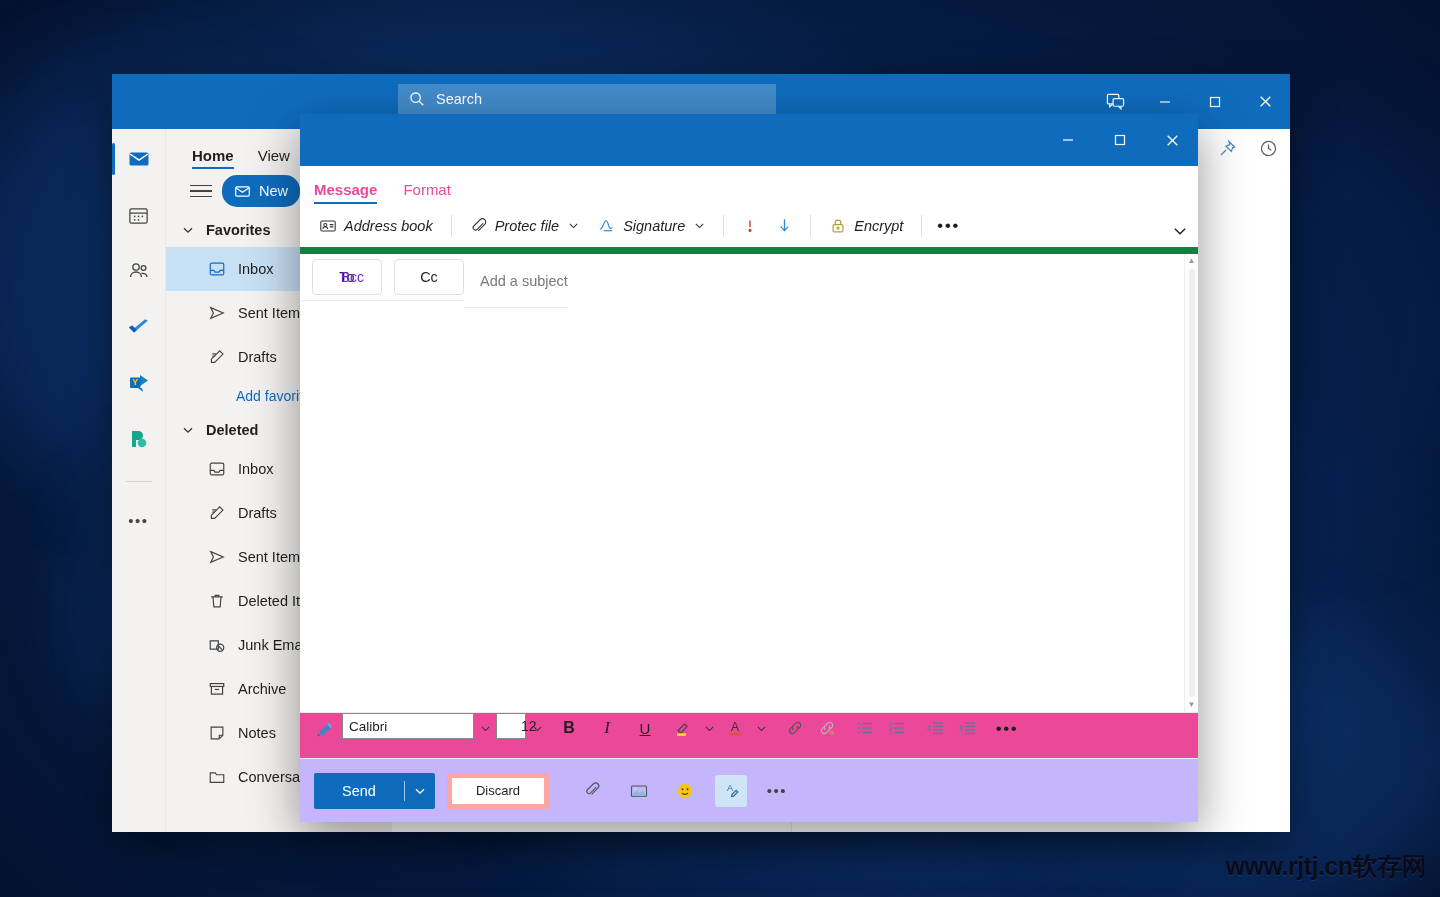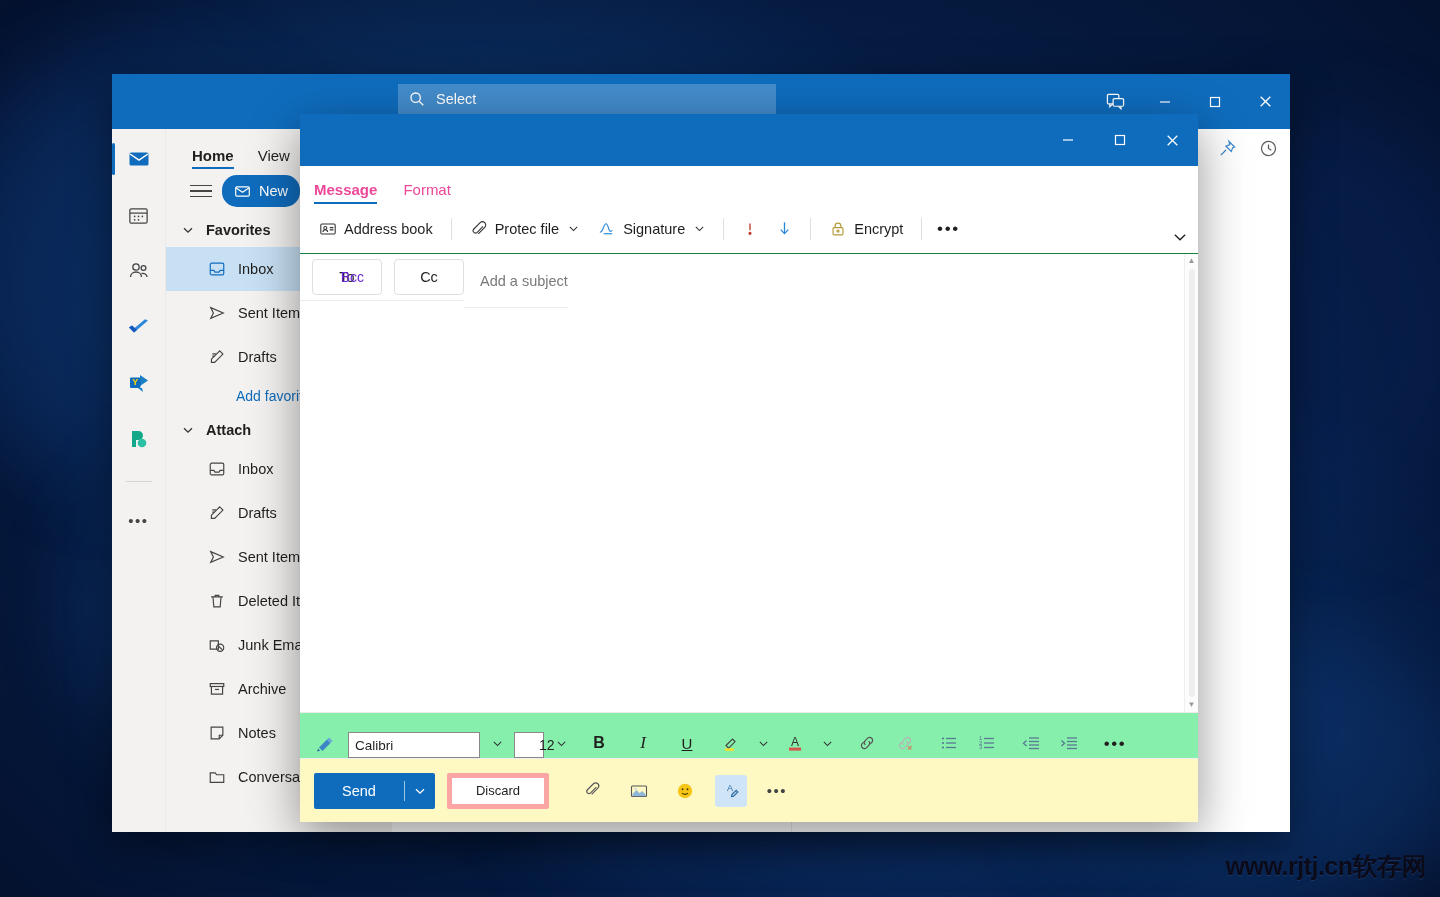--- a/index.html
+++ b/index.html
@@ -220,22 +220,23 @@
   }
   .cw-tab.active { font-weight: 600; }
   .cw-tab.active::after {
     content: ""; position: absolute; left: 0; right: 0; bottom: 0;
     height: 2.5px; background: #0f6cbd;
   }
   .cw-toolbar {
     height: 50px; background: #ffffff;
     display: flex; align-items: center;
     padding-left: 10px;
-    border-bottom: 1px solid #15803d;
+    border-bottom: 7px solid #15803d;
     position: relative;
+    font-style: italic;
   }
   .tb-btn {
     display: flex; align-items: center; gap: 7px;
     height: 32px; padding: 0 9px; border-radius: 3px;
     font-size: 14.5px; color: #201f1e; white-space: nowrap;
   }
   .tb-btn .caret { margin-left: 2px; }
   .tb-sep { width: 1px; height: 22px; background: #e1dfdd; margin: 0 9px; }
   .tb-ico-btn {
     width: 34px; height: 32px;
@@ -278,24 +279,24 @@
     width: 14px; background: #fcfcfc;
     border-left: 1px solid #f0efee;
     display: flex; flex-direction: column; align-items: center;
     justify-content: space-between;
     padding: 3px 0;
   }
   .sb-arrow { font-size: 8px; color: #9b9998; line-height: 1; }
   .sb-track { flex: 1; width: 6px; margin: 4px 0; background: #efeeed; border-radius: 3px; }
 
   .format-bar {
-    height: 46px; background: #86efac;
+    height: 46px; background: #ec4899;
     border-top: 1px solid #edebe9;
-    display: flex; align-items: flex-end;
-    padding-left: 10px; gap: 8px;
+    display: flex; align-items: flex-start;
+    padding-left: 10px; gap: 2px;
   }
   .font-box {
     width: 132px; height: 26px;
     border: 1px solid #8a8886; background: #fff;
     font-size: 13.5px; color: #201f1e;
     display: flex; align-items: center; padding-left: 6px;
   }
   .size-box {
     width: 30px; height: 26px;
     border: 1px solid #8a8886; background: #fff;
@@ -305,21 +306,21 @@
   .fmt-btn {
     width: 30px; height: 30px;
     display: flex; align-items: center; justify-content: center;
     font-size: 16px; color: #201f1e;
   }
   .caret-btn {
     width: 18px; height: 30px;
     display: flex; align-items: center; justify-content: center;
   }
   .action-bar {
-    height: 64px; background: #fef9c3;
+    height: 64px; background: #c4b5fd;
     display: flex; align-items: center;
     padding-left: 14px; gap: 12px;
     border-top: 1px solid #f0efee;
   }
   .send-btn {
     height: 36px; background: #0f6cbd; color: #fff;
     display: flex; align-items: center;
     border-radius: 2px; overflow: hidden;
   }
   .send-label { padding: 0 28px; font-size: 14.5px; }
@@ -352,21 +353,21 @@
   <div id="outlook-window">
 
     <div class="ol-titlebar">
       <div class="ol-search">
         <span>
           <svg class="mag" viewBox="0 0 20 20" fill="none" stroke="#ffffff" stroke-width="1.5">
             <circle cx="8.5" cy="8.5" r="5.2"></circle>
               <line x1="12.4" y1="12.4" x2="17" y2="17"></line>
           </svg>
         </span>
-        <span class="ol-search-text">Select</span>
+        <span class="ol-search-text">Search</span>
       </div>
       <div class="ol-title-right">
         <div class="ol-tb-btn">
           <svg width="19" height="19" viewBox="0 0 20 20" fill="none" stroke="#fff" stroke-width="1.3">
             <rect x="1.5" y="2.5" width="12" height="10" rx="1.2"></rect>
             <path d="M4 12.5v3l3.2-3"></path>
             <rect x="7.5" y="7" width="11" height="8" rx="1.2" fill="#0f6cbd"></rect>
             <path d="M15.8 15v2.6L13 15"></path>
           </svg>
         </div>
@@ -488,21 +489,21 @@
               <path d="M4.8 6.5h4M4.8 9h2.5"></path>
           </svg>
           <span>Drafts</span>
         </div>
         <div class="fp-link">Add favorite</div>
 
         <div class="fp-section">
           <svg class="chev" viewBox="0 0 12 12" fill="none" stroke="#333" stroke-width="1.3">
               <path d="M2 4.2L6 8.2 10 4.2"></path>
             </svg>
-          <span>Attach</span>
+          <span>Deleted</span>
         </div>
         <div class="fp-item">
           <svg width="18" height="18" viewBox="0 0 20 20" fill="none" stroke="#444" stroke-width="1.3">
             <rect x="2.5" y="3.5" width="15" height="13" rx="1.6"></rect>
               <path d="M2.5 11.5h4l1.3 2h4.4l1.3-2h4"></path>
           </svg>
           <span>Inbox</span>
         </div>
         <div class="fp-item">
           <svg width="18" height="18" viewBox="0 0 20 20" fill="none" stroke="#444" stroke-width="1.3">

